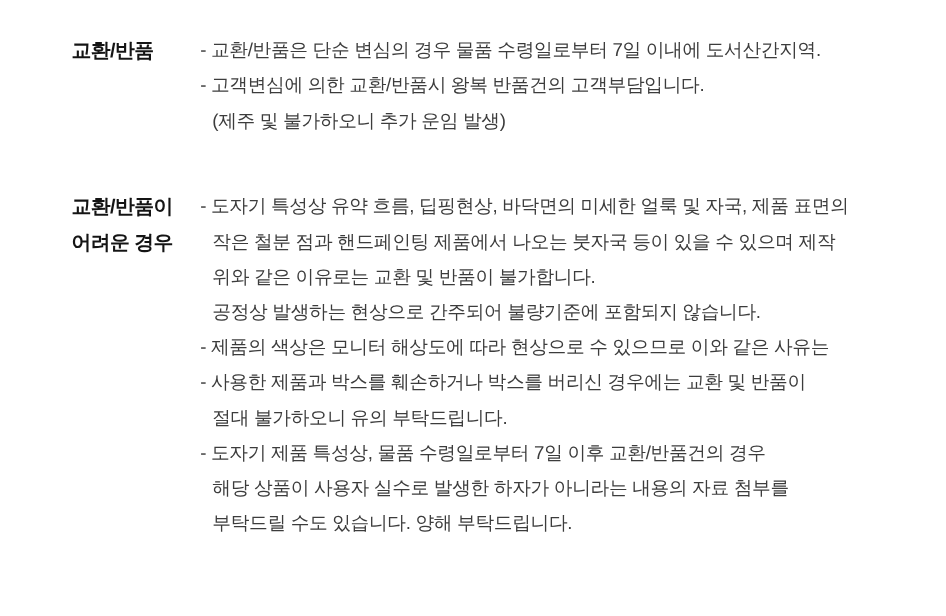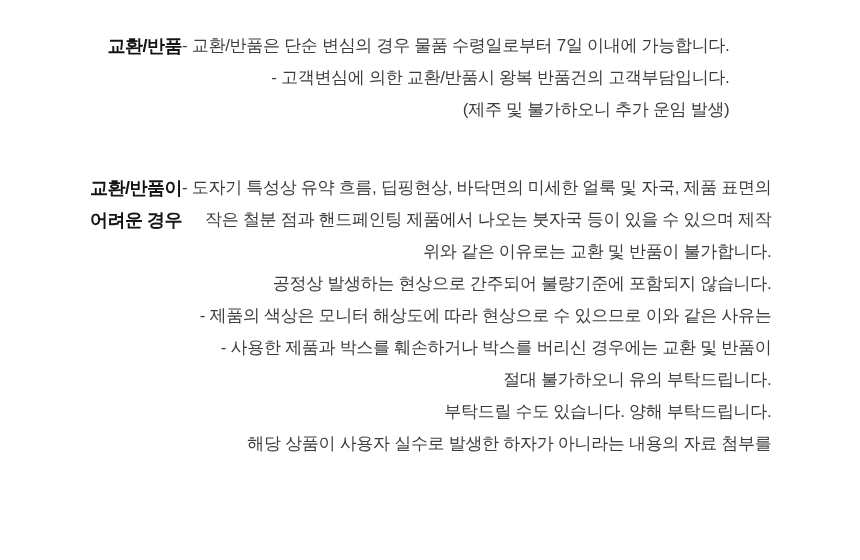--- a/index.html
+++ b/index.html
@@ -38,53 +38,53 @@
   .content-col {
     flex: none;
     padding-left: 11px;
     font-size: 17px;
     line-height: 32px;
     color: #3c3c3c;
     letter-spacing: -0.3px;
   }
   .line {
     white-space: nowrap;
-    text-align: right;
   }
   .bullet-start {
     text-indent: -11px;
   }
 </style>
 </head>
 <body>
 
 <div class="page">
 
   <section class="policy-section">
     <div class="label-col">
       <div class="line">교환/반품</div>
     </div>
     <div class="content-col">
-      <div class="line bullet-start">- 교환/반품은 단순 변심의 경우 물품 수령일로부터 7일 이내에 가능합니다.</div>
+      <div class="line bullet-start">- 교환/반품은 단순 변심의 경우 물품 수령일로부터 7일 이내에 도서산간지역.</div>
       <div class="line bullet-start">- 고객변심에 의한 교환/반품시 왕복 반품건의 고객부담입니다.</div>
       <div class="line">(제주 및 불가하오니 추가 운임 발생)</div>
     </div>
   </section>
 
   <section class="policy-section second">
     <div class="label-col">
       <div class="line">교환/반품이</div>
       <div class="line">어려운 경우</div>
     </div>
     <div class="content-col">
       <div class="line bullet-start">- 도자기 특성상 유약 흐름, 딥핑현상, 바닥면의 미세한 얼룩 및 자국, 제품 표면의</div>
       <div class="line">작은 철분 점과 핸드페인팅 제품에서 나오는 붓자국 등이 있을 수 있으며 제작</div>
       <div class="line">위와 같은 이유로는 교환 및 반품이 불가합니다.</div>
       <div class="line">공정상 발생하는 현상으로 간주되어 불량기준에 포함되지 않습니다.</div>
       <div class="line bullet-start">- 제품의 색상은 모니터 해상도에 따라 현상으로 수 있으므로 이와 같은 사유는</div>
       <div class="line bullet-start">- 사용한 제품과 박스를 훼손하거나 박스를 버리신 경우에는 교환 및 반품이</div>
       <div class="line">절대 불가하오니 유의 부탁드립니다.</div>
+      <div class="line bullet-start">- 도자기 제품 특성상, 물품 수령일로부터 7일 이후 교환/반품건의 경우</div>
+      <div class="line">해당 상품이 사용자 실수로 발생한 하자가 아니라는 내용의 자료 첨부를</div>
       <div class="line">부탁드릴 수도 있습니다. 양해 부탁드립니다.</div>
-      <div class="line">해당 상품이 사용자 실수로 발생한 하자가 아니라는 내용의 자료 첨부를</div>
     </div>
   </section>
 
 </div>
 
 </body></html>

